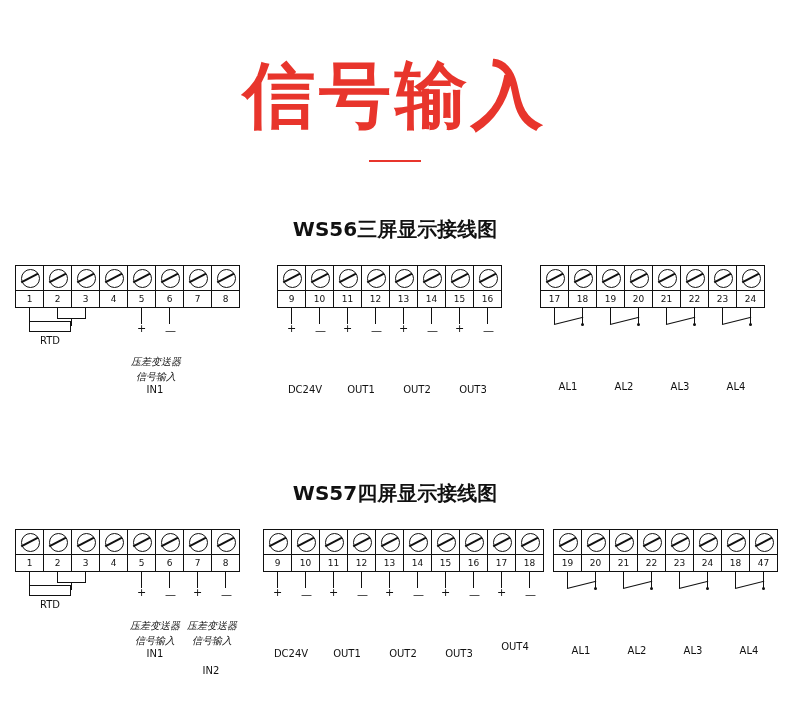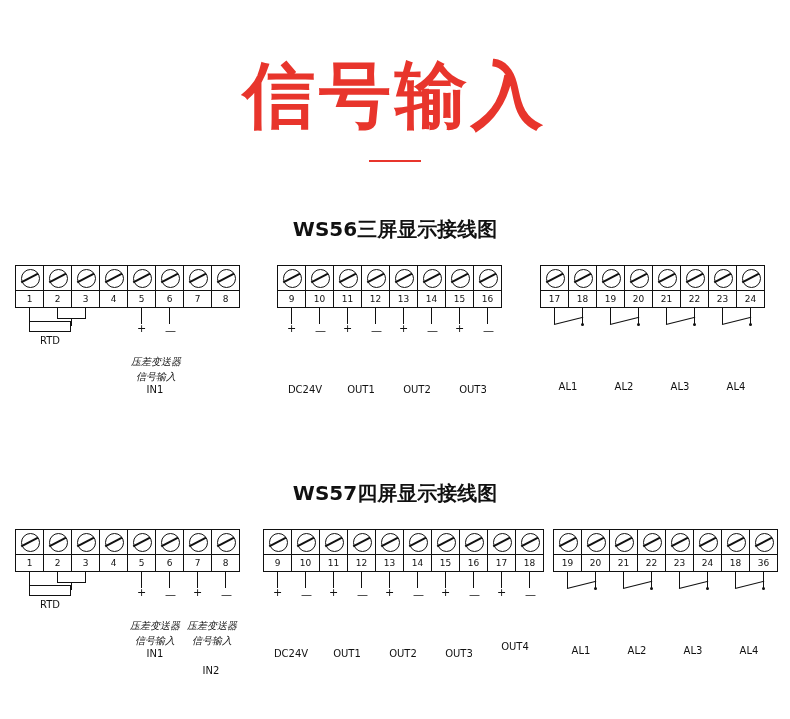--- a/index.html
+++ b/index.html
@@ -542,21 +542,21 @@
         </div>
     </div>
     <div class="nums">
       <div class="numcell">19</div>
       <div class="numcell">20</div>
       <div class="numcell">21</div>
       <div class="numcell">22</div>
       <div class="numcell">23</div>
       <div class="numcell">24</div>
       <div class="numcell">18</div>
-      <div class="numcell">36</div>
+      <div class="numcell">47</div>
     </div>
   </div>
 
   <div class="vline" style="left:567px;top:43px;height:16px;"></div>
   <div class="vline" style="left:595px;top:43px;height:16px;"></div>
   <div class="sw-line" style="left:567px;top:59px;width:30px;transform:rotate(-14deg);"></div>
   <div class="dot" style="left:594px;top:58px;"></div>
   <div class="lbl b" style="left:557px;top:72px;width:48px;">AL1</div>
 
   <div class="vline" style="left:623px;top:43px;height:16px;"></div>

